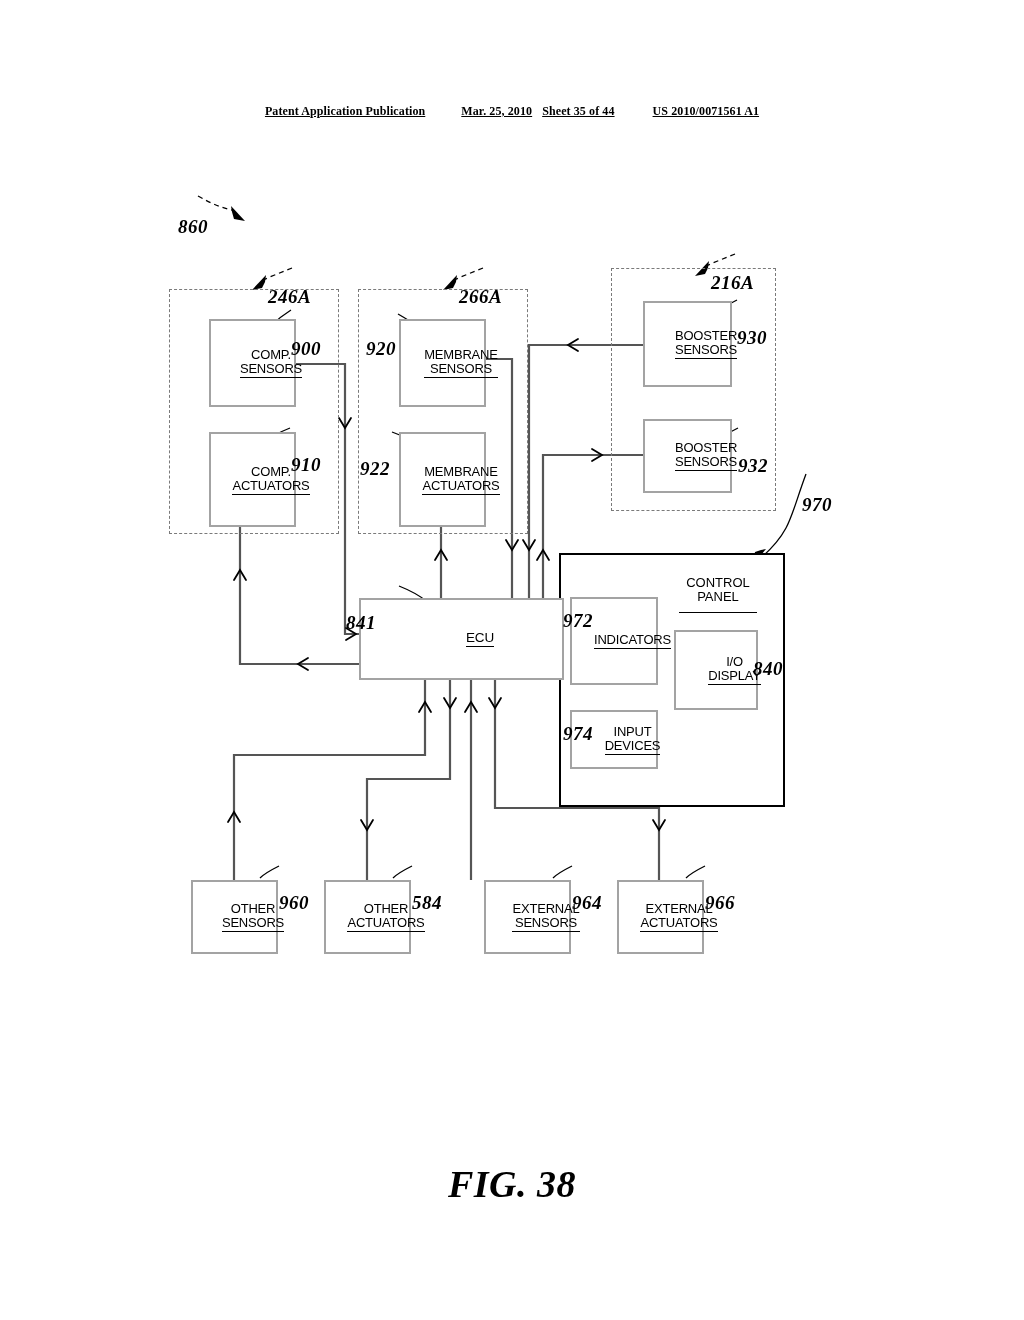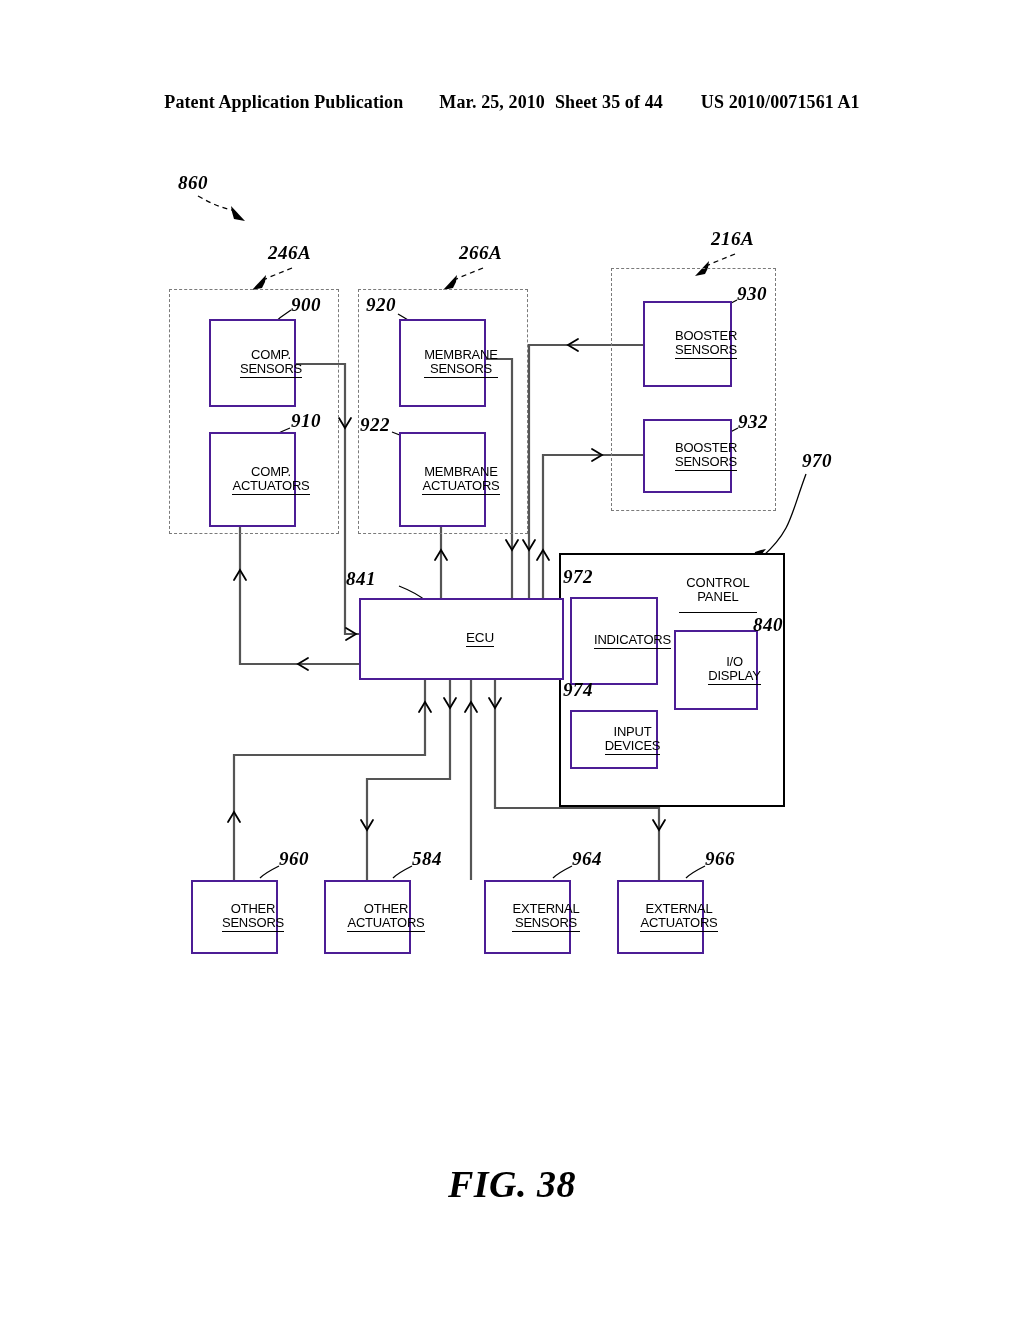--- a/index.html
+++ b/index.html
@@ -13,30 +13,31 @@
     position: relative;
     font-family: "Liberation Sans", sans-serif;
     color: #000000;
     overflow: hidden;
   }
 
   
   #pub-header {
     position: absolute;
     left: 0; right: 0;
-    top: 92px;
+    top: 104px;
     height: 26px;
     display: flex;
     justify-content: center;
     align-items: baseline;
     font-family: "Liberation Serif", serif;
     font-weight: bold;
-    font-size: 18px;
+    font-size: 12px;
     letter-spacing: 0.1px;
     white-space: nowrap;
+    text-decoration: underline;
   }
   #pub-header .h-seg { display: inline-block; }
   #pub-header .gap-a { width: 36px; }
   #pub-header .gap-b { width: 10px; }
   #pub-header .gap-c { width: 38px; }
 
   
   #fig-caption {
     position: absolute;
     left: 0; right: 0;
@@ -62,21 +63,21 @@
     left: 0; top: 0;
     width: 1024px;
     height: 1320px;
     pointer-events: none;
   }
 
   
   .block {
     position: absolute;
     box-sizing: border-box;
-    border: 2px solid #4c1d95;
+    border: 2px solid #a3a3a3;
     background: #fff;
     display: flex;
     align-items: center;
     justify-content: center;
     text-align: center;
     padding-left: 37px;
   }
   .block .blabel {
     font-family: "Liberation Sans", sans-serif;
     font-size: 13px;
@@ -119,20 +120,21 @@
   
   .ref {
     position: absolute;
     font-family: "Liberation Serif", serif;
     font-style: italic;
     font-weight: bold;
     font-size: 19px;
     letter-spacing: 0.5px;
     white-space: nowrap;
     color: #000;
+    margin-top: 44px;
   }
 </style>
 </head>
 <body>
 
 <div id="pub-header">
   <span class="h-seg">Patent Application Publication</span>
   <span class="gap-a"></span>
   <span class="h-seg">Mar. 25, 2010</span>
   <span class="gap-b"></span>

